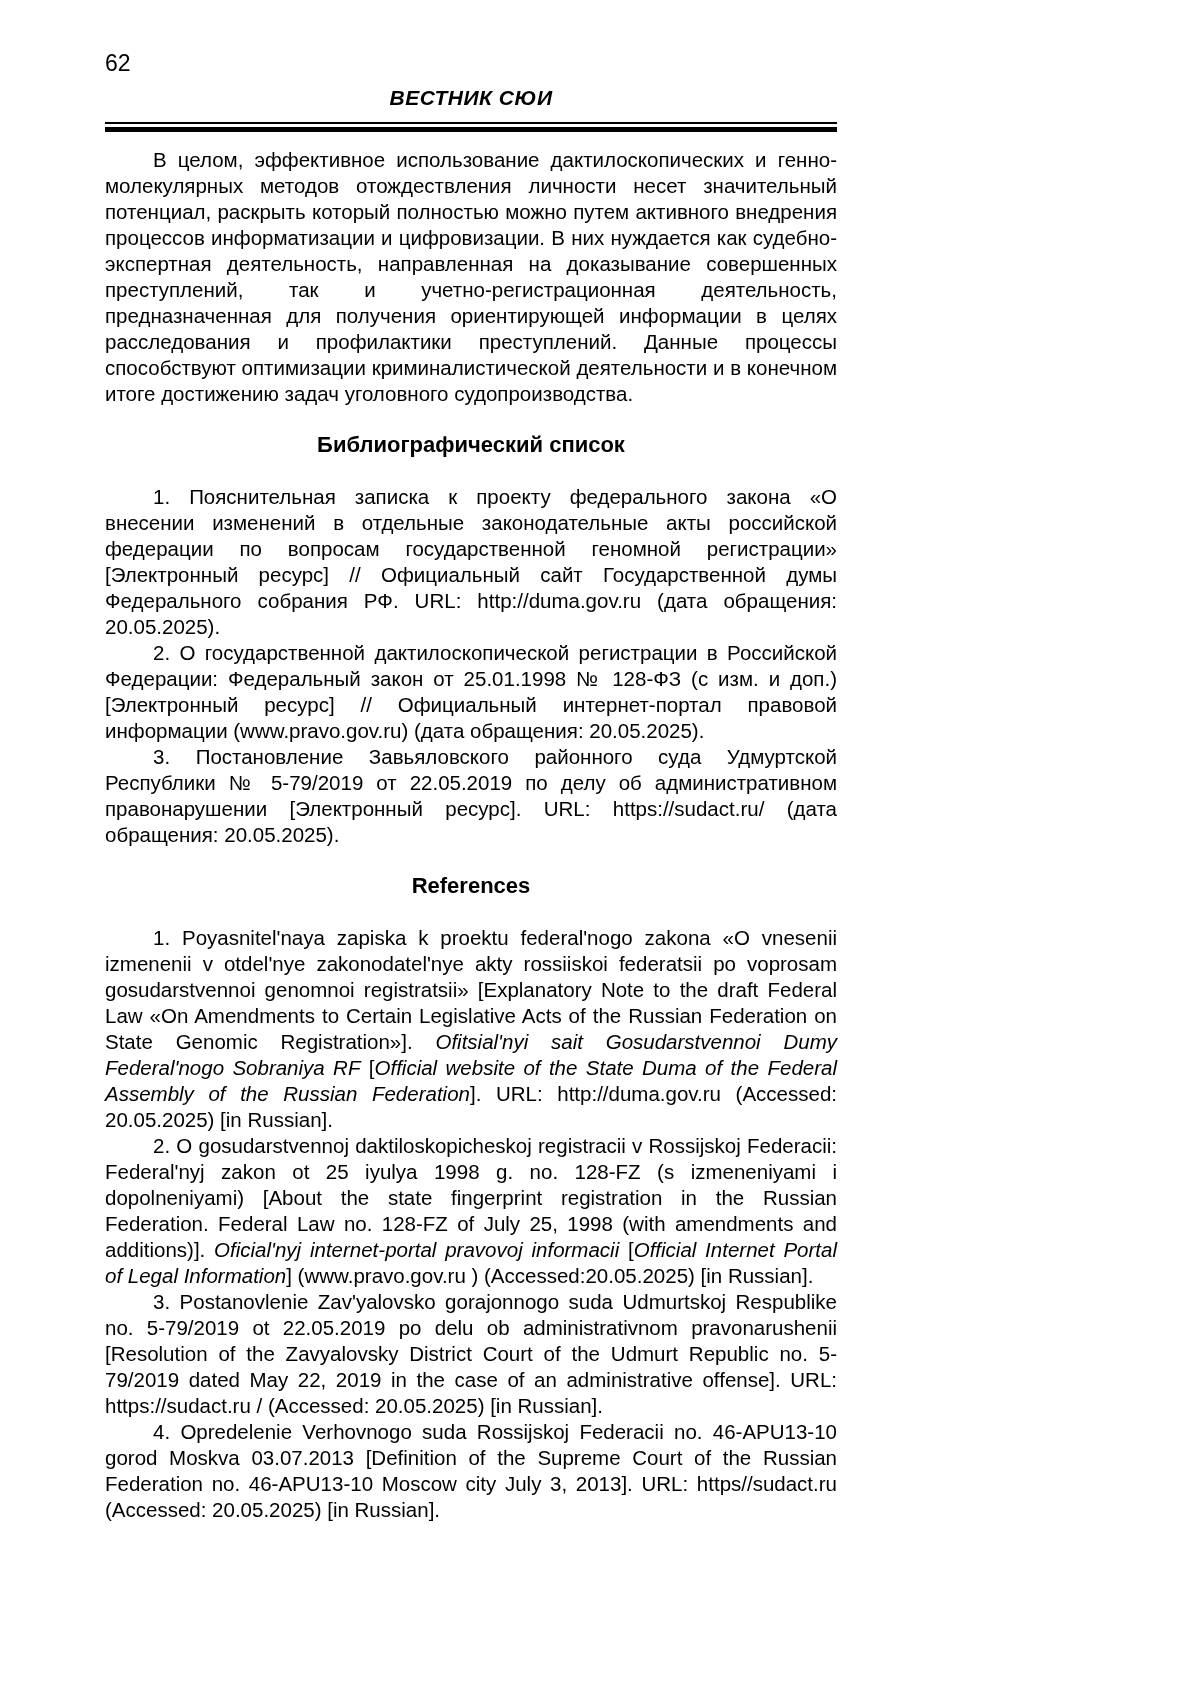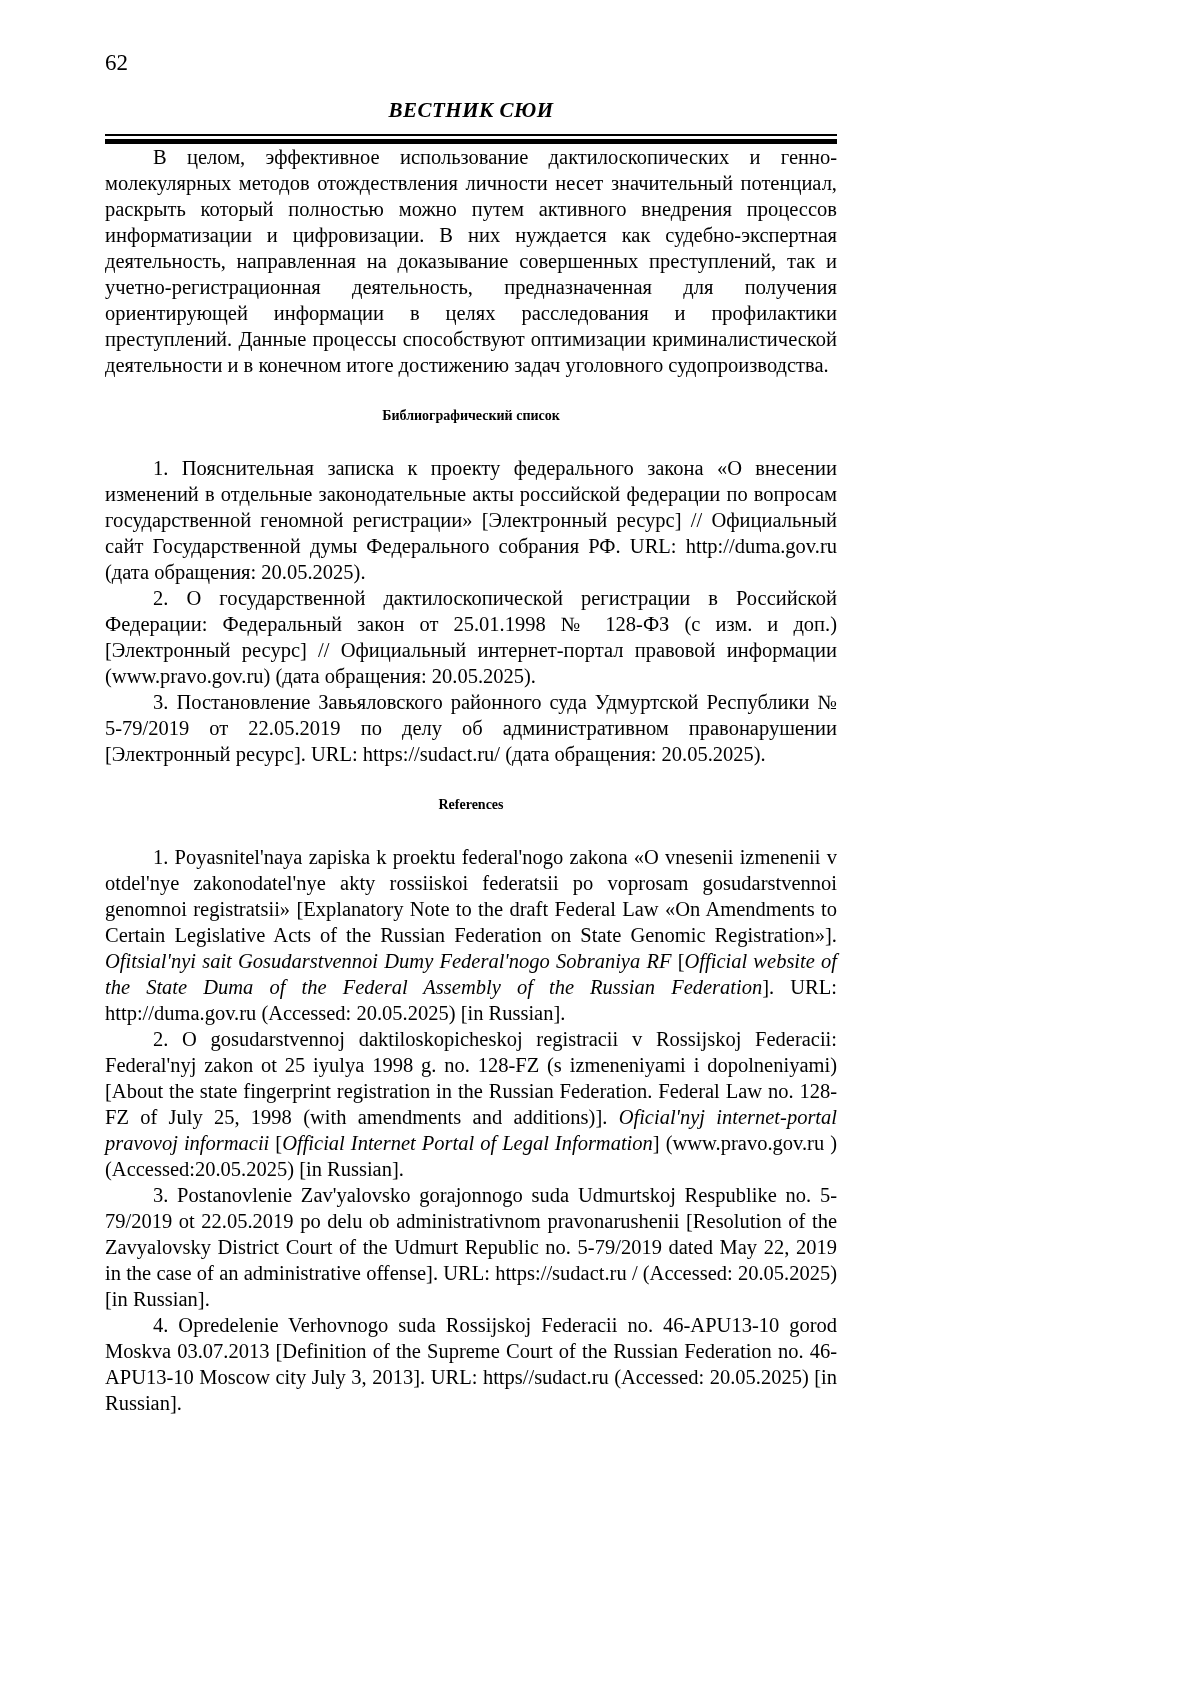--- a/index.html
+++ b/index.html
@@ -6,33 +6,33 @@
     margin: 0;
     padding: 0;
     background: #ffffff;
   }
   .page {
     position: relative;
     width: 979px;
     height: 1697px;
     background: #ffffff;
     color: #000000;
-    font-family: Liberation Serif, serif;
+    font-family: Liberation Sans, sans-serif;
     overflow: hidden;
     box-sizing: border-box;
   }
   .content {
     padding: 50px 142px 0 105px; 
   }
   .page-number {
     font-size: 23px;
     line-height: 26px;
   }
   .journal-title {
-    margin-top: 22px;
+    margin-top: 10px;
     text-align: center;
     font-weight: bold;
     font-style: italic;
     font-size: 21px;
     line-height: 24px;
     letter-spacing: 0.5px;
   }
   .double-rule {
     margin-top: 12px;
     height: 3px;             
@@ -40,26 +40,27 @@
     border-bottom: 5px solid #000000;
   }
   .body-text {
     margin: 0;
     font-size: 20.5px;
     line-height: 26px;
     text-align: justify;
     text-indent: 48px;
   }
   .intro {
+    margin-top: 15px;
   }
   .section-heading {
     margin: 25px 0 26px 0;
     text-align: center;
     font-weight: bold;
-    font-size: 14px;
+    font-size: 22px;
     line-height: 26px;
   }
   .it {
     font-style: italic;
   }
 </style>
 </head>
 <body>
 
 <div class="page">

